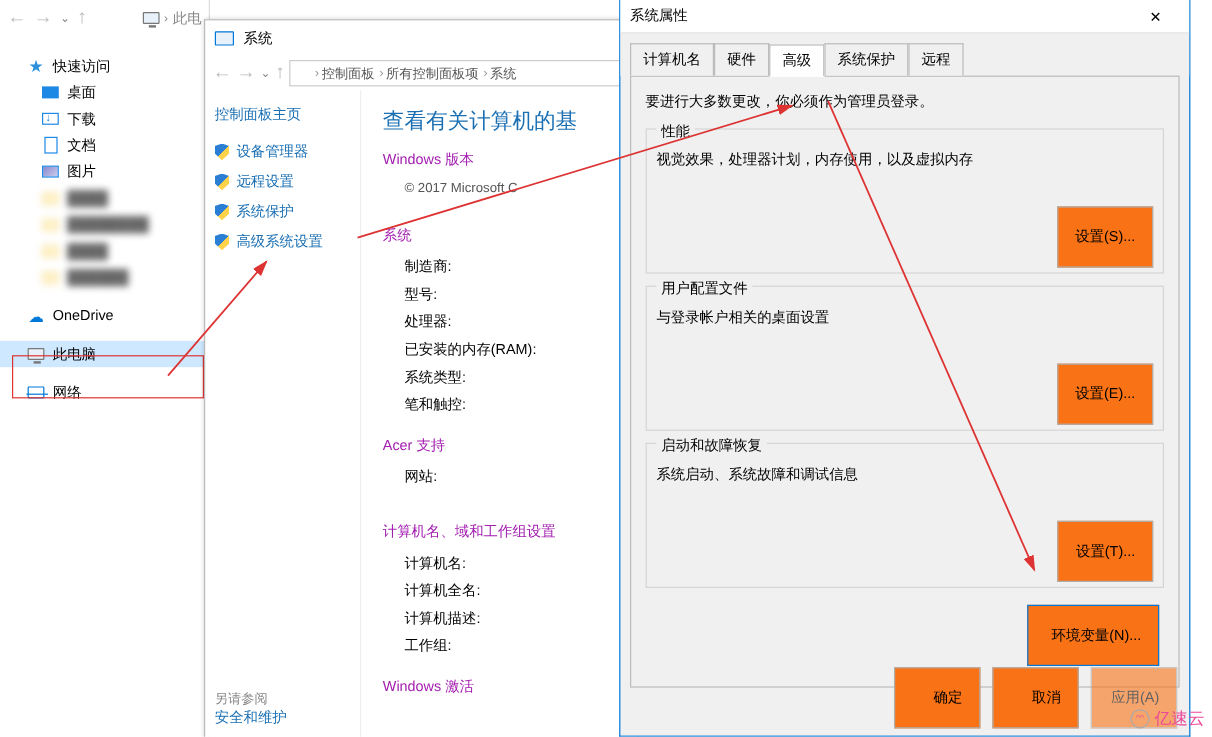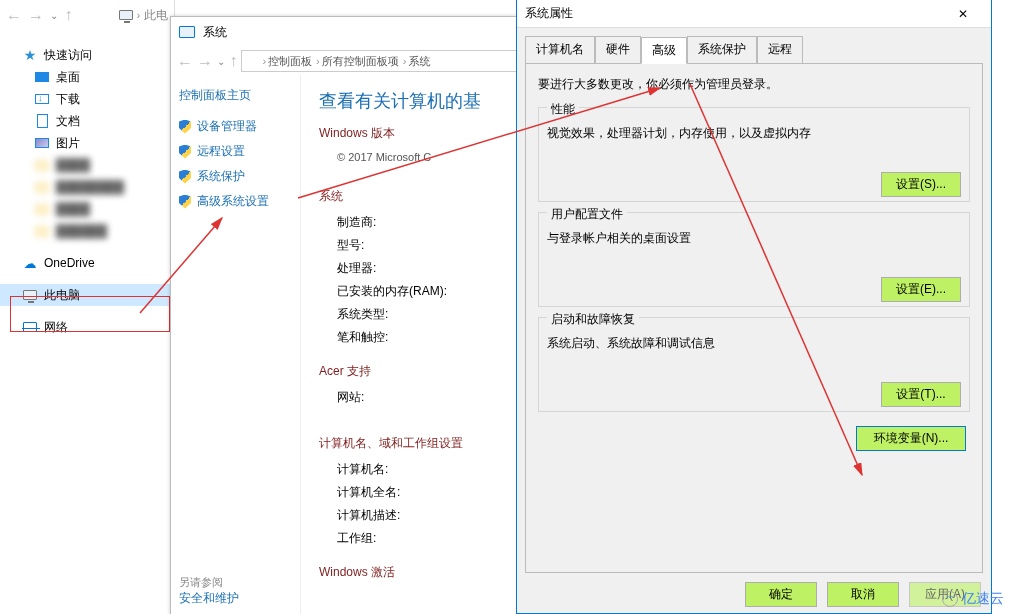--- a/index.html
+++ b/index.html
@@ -36,47 +36,47 @@
   .crumb{ display:flex; align-items:center; gap:2px;}
   .crumb .gt{color:#999;}
   .ex2-body{ display:flex; height:calc(100% - 58px);}
   .ex2-side{ width:130px; padding:12px 8px; border-right:1px solid #eee;}
   .ex2-side h4{ margin:0 0 10px 0; font-weight:normal; color:#1a6fb3; font-size:12px;}
   .ex2-link{ display:flex; align-items:center; gap:6px; color:#1a6fb3; padding:4px 0; font-size:12px; cursor:pointer;}
   .shield{ width:12px;height:14px; background:linear-gradient(135deg,#2a7fd5 0 50%,#ffd24a 50% 100%); clip-path:polygon(50% 0,100% 15%,100% 60%,50% 100%,0 60%,0 15%);}
   .ex2-main{ flex:1; padding:14px 0 0 18px; overflow:hidden;}
   .ex2-main h2{ margin:0 0 12px 0; font-weight:normal; color:#1a6fb3; font-size:18px;}
   .ex2-section{ font-size:12px;}
-  .sec-h{ color:#7f1d1d; margin:8px 0 6px 0;}
+  .sec-h{ color:#a21caf; margin:8px 0 6px 0;}
   .sec-row{ color:#000; padding:3px 0 3px 18px;}
   .subtle{ color:#555;font-size:11px;}
   .ex2-foot{ position:absolute; left:8px; bottom:8px; font-size:11px; color:#888;}
   .ex2-footlink{ color:#1a6fb3; font-size:12px;}
   
   .dialog{ position:absolute; left:516px; top:0; width:476px; height:614px; background:#f0f0f0; border:1px solid #0078d7; border-top:none; z-index:40;}
   .dlg-title{ height:28px; background:#fff; display:flex; align-items:center; padding:0 8px; border-bottom:1px solid #ddd;}
   .dlg-title .spacer{flex:1;}
   .dlg-close{ width:40px; height:28px; display:flex; align-items:center; justify-content:center; color:#000; cursor:pointer;}
   .tabbar{ display:flex; background:#f0f0f0; padding:8px 8px 0 8px; gap:0;}
   .tab{ padding:4px 10px; border:1px solid #bbb; border-bottom:none; background:#f0f0f0; font-size:12px; cursor:pointer;}
   .tab.active{ background:#fff; border-bottom:1px solid #fff; position:relative; top:1px;}
   .tabpanel{ margin:0 8px 8px 8px; border:1px solid #bbb; background:#fff; padding:12px; height:510px; overflow:hidden; background:#f0f0f0;}
   .note{ font-size:12px; margin-bottom:14px;}
   .group{ border:1px solid #d5d5d5; padding:8px 8px 4px 8px; margin-bottom:10px; background:#f0f0f0; position:relative;}
   .group .title{ position:relative; top:-15px; background:#f0f0f0; display:inline-block; padding:0 4px; font-size:12px;}
   .group .desc{ font-size:12px; margin-top:-8px;}
   .group .btnrow{ text-align:right; margin-top:30px;}
-  .winbtn{ min-width:80px; padding:3px 14px; background:#bef264; border:1px solid #adadad; font-size:12px; cursor:pointer;}
+  .winbtn{ min-width:80px; padding:16px 14px; background:#f97316; border:1px solid #adadad; font-size:12px; cursor:pointer;text-align:right;}
   .envrow{ text-align:right; padding:4px 4px 0 0;}
   .dlg-foot{ position:absolute; right:10px; bottom:6px; display:flex; gap:10px;}
   .dlg-foot .winbtn{min-width:72px;}
   .chev{color:#888;font-size:10px;}
   .navarrow{color:#bbb;font-size:16px;cursor:pointer;}
   .redbox{ position:absolute; border:1.5px solid #d33;}
-  .watermark{ position:absolute; right:6px; bottom:6px; z-index:70; color:#3b82f6; font-size:14px; display:flex; align-items:center; gap:4px;}
+  .watermark{ position:absolute; right:6px; bottom:6px; z-index:70; color:#ec4899; font-size:14px; display:flex; align-items:center; gap:4px;}
   .watermark .circ{width:16px;height:16px;border:1.5px solid #aaa;border-radius:50%;display:inline-flex;align-items:center;justify-content:center;font-size:9px;}
 </style>
 </head>
 <body>
 
 <div class="explorer1">
   <div class="nav">
     <span class="navarrow">←</span>
     <span class="navarrow">→</span>
     <span class="chev">⌄</span>

